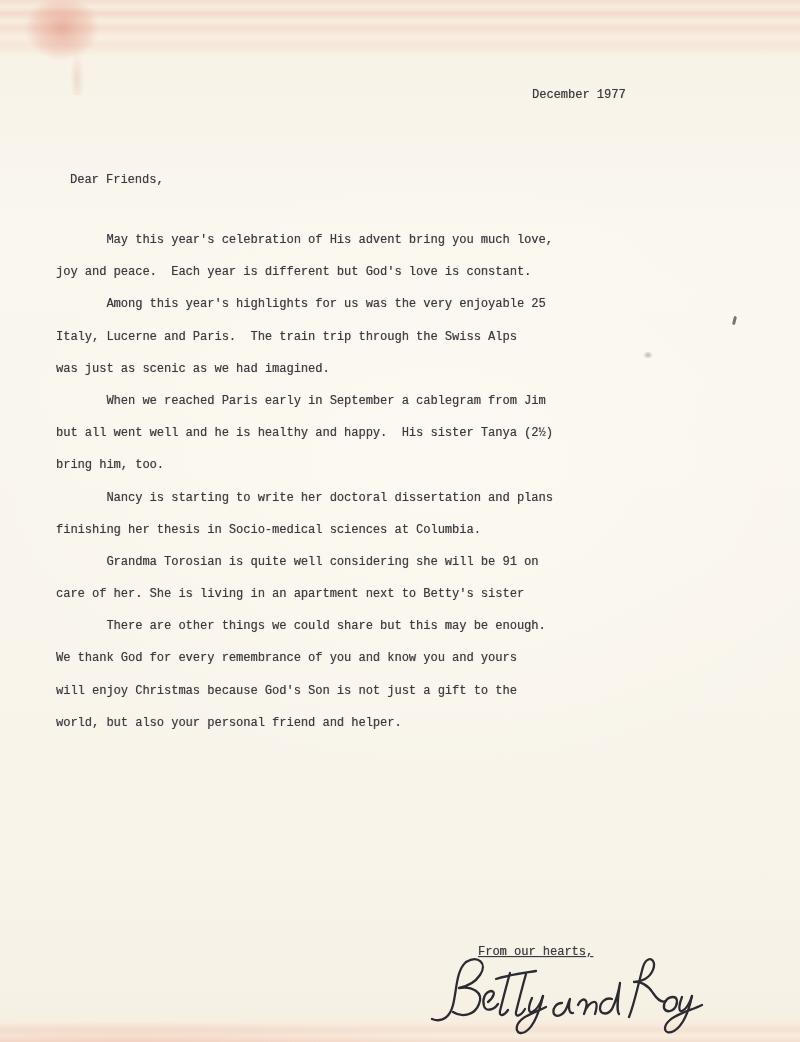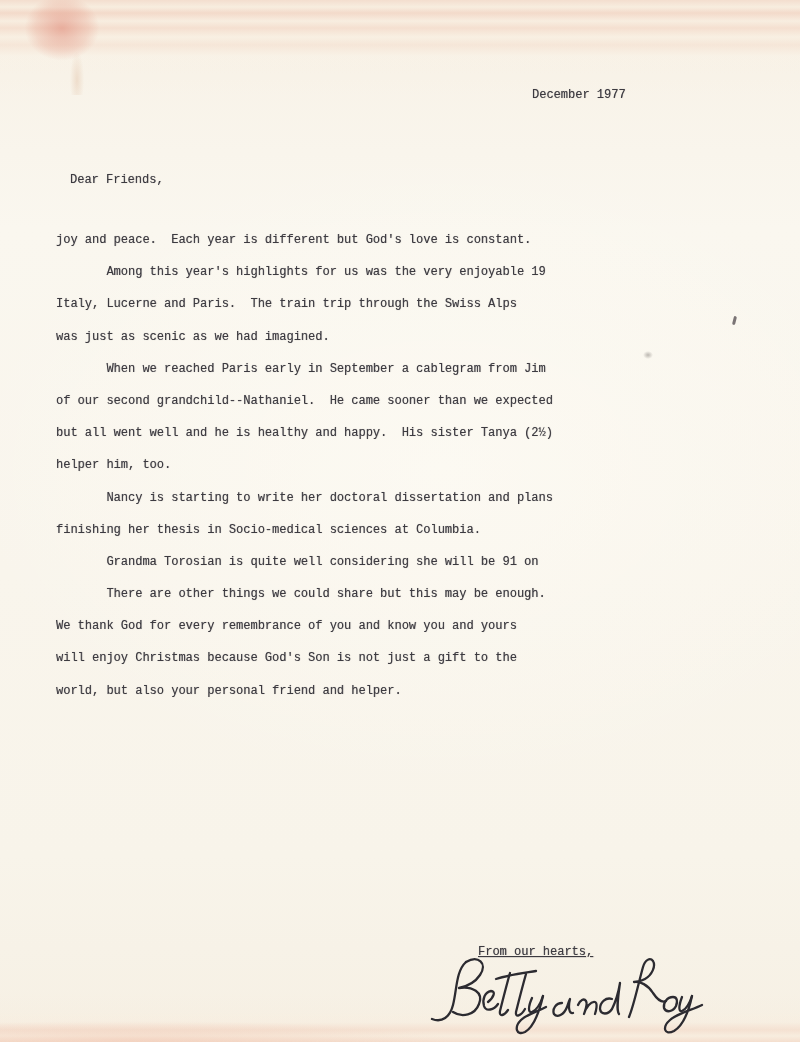--- a/index.html
+++ b/index.html
@@ -74,31 +74,32 @@
 <div class="paper">
 
   <div class="band-top"></div>
   <div class="band-bottom"></div>
 
   <div class="typed date">December 1977</div>
 
   <div class="typed salutation">Dear Friends,</div>
 
   <div class="body-block">
+    <div class="typed line">       May this year's celebration of His advent bring you much love,</div>
     <div class="typed line">joy and peace.  Each year is different but God's love is constant.</div>
-    <div class="typed line">       Among this year's highlights for us was the very enjoyable 19</div>
+    <div class="typed line">       Among this year's highlights for us was the very enjoyable 25</div>
     <div class="typed line">Italy, Lucerne and Paris.  The train trip through the Swiss Alps</div>
     <div class="typed line">was just as scenic as we had imagined.</div>
     <div class="typed line">       When we reached Paris early in September a cablegram from Jim</div>
-    <div class="typed line">of our second grandchild--Nathaniel.  He came sooner than we expected</div>
     <div class="typed line">but all went well and he is healthy and happy.  His sister Tanya (2½)</div>
-    <div class="typed line">helper him, too.</div>
+    <div class="typed line">bring him, too.</div>
     <div class="typed line">       Nancy is starting to write her doctoral dissertation and plans</div>
     <div class="typed line">finishing her thesis in Socio-medical sciences at Columbia.</div>
     <div class="typed line">       Grandma Torosian is quite well considering she will be 91 on</div>
+    <div class="typed line">care of her. She is living in an apartment next to Betty's sister</div>
     <div class="typed line">       There are other things we could share but this may be enough.</div>
     <div class="typed line">We thank God for every remembrance of you and know you and yours</div>
     <div class="typed line">will enjoy Christmas because God's Son is not just a gift to the</div>
     <div class="typed line">world, but also your personal friend and helper.</div>
   </div>
 
   <div class="typed closing">From our hearts,</div>
 
   <svg class="signature" viewBox="0 0 282 84" role="img" aria-label="Betty and Roy">
 

